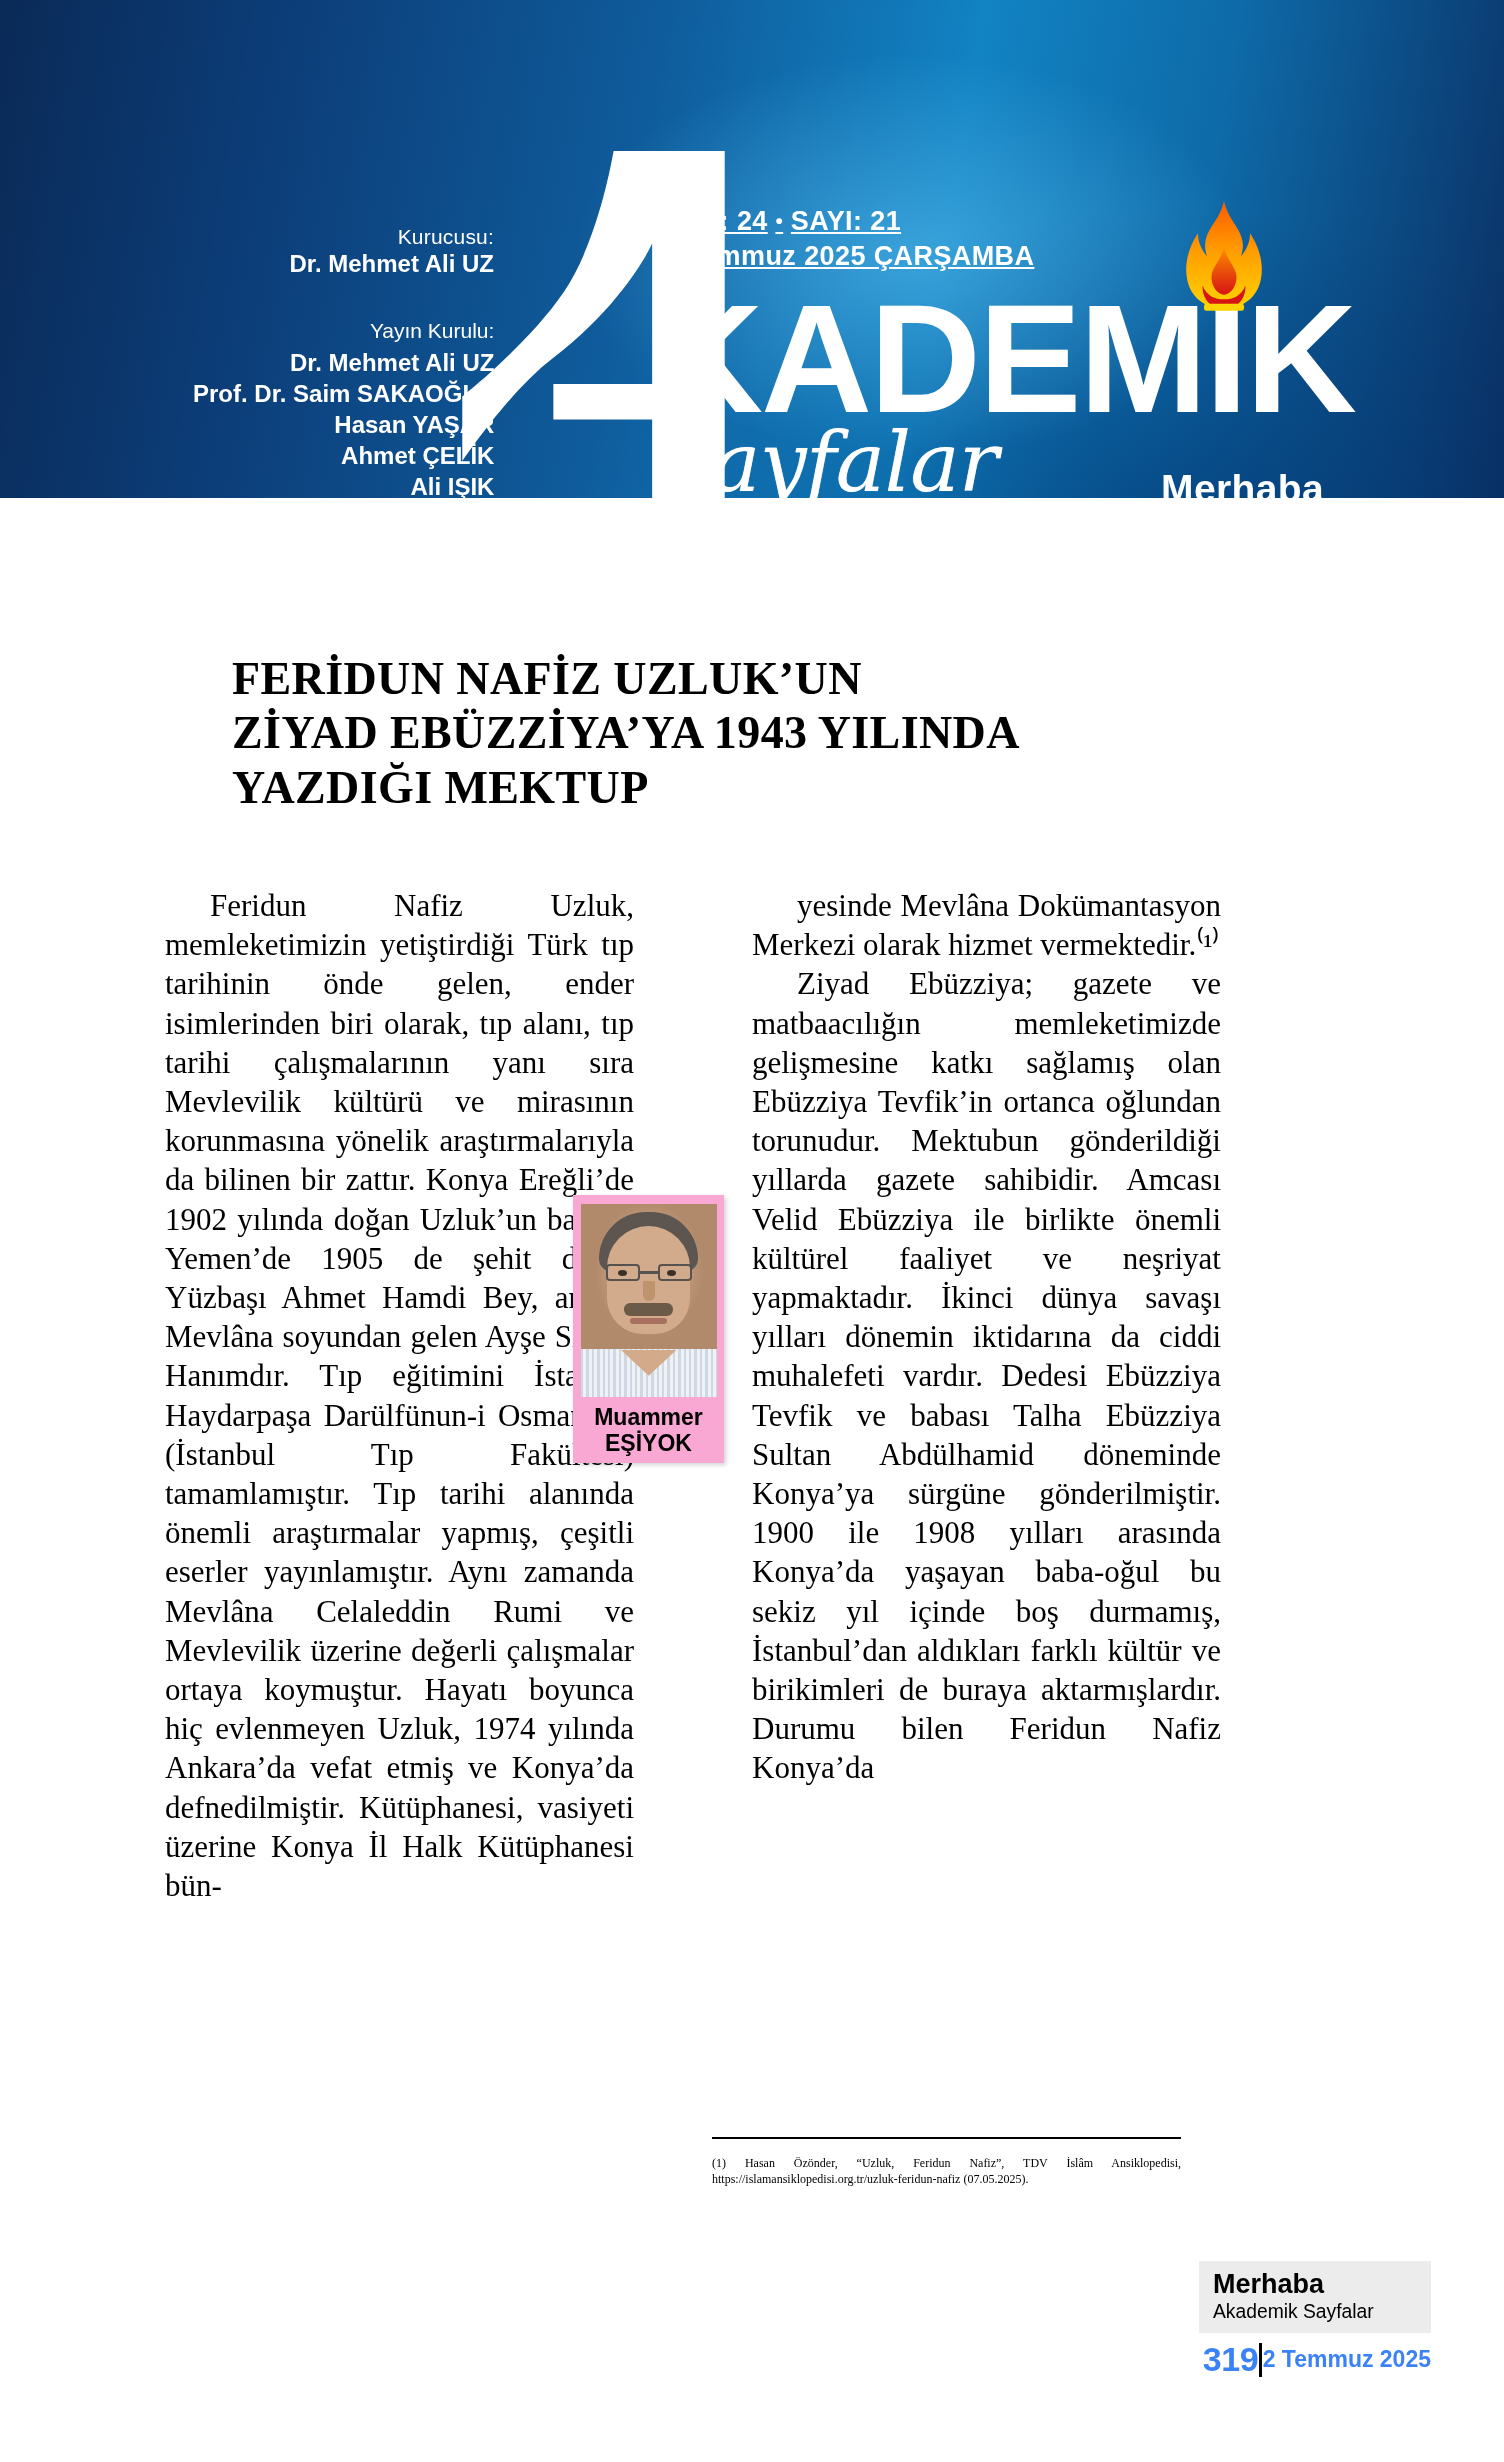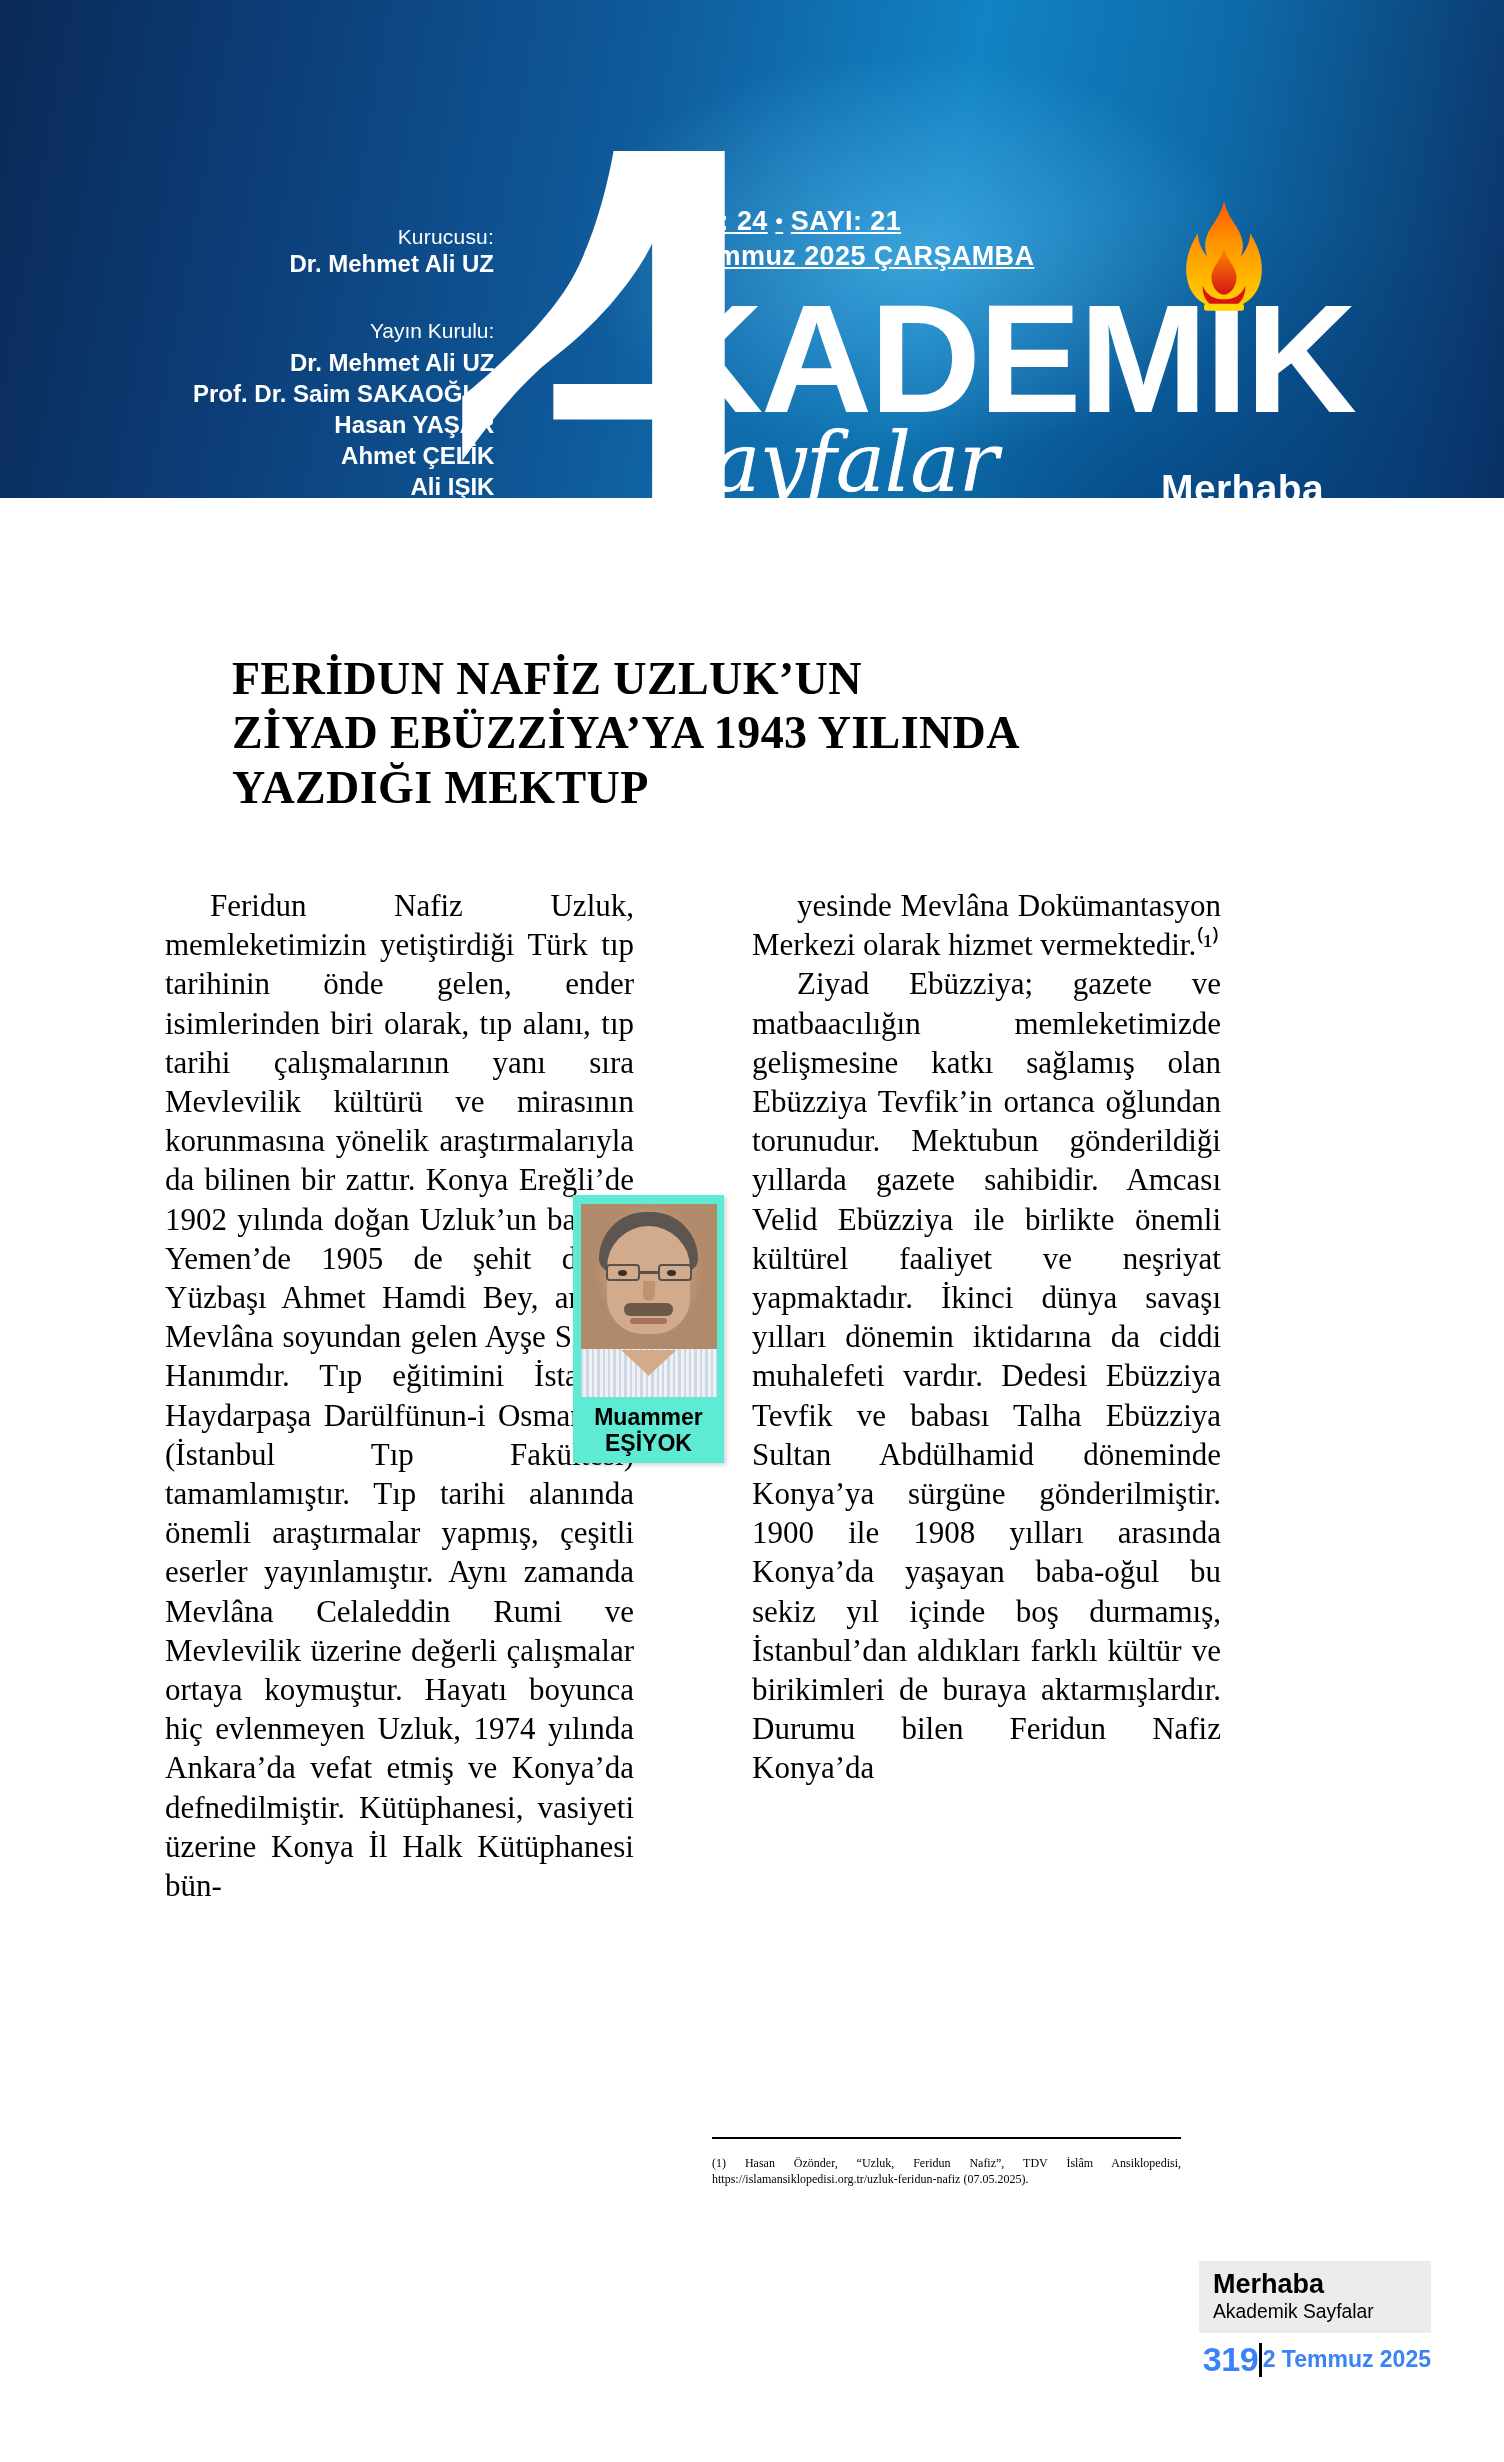--- a/index.html
+++ b/index.html
@@ -158,21 +158,21 @@
   }
   .col p{ margin:0; text-indent:45px; }
   .col-left{ left:165px; }
   .col-right{ left:752px; }
   .col-right p + p{ margin-top:0; }
 
   .photo-wrap{
     position:absolute;
     left:573px; top:1195px;
     width:151px;
-    background:#5eead4;
+    background:#f9a8d4;
     padding:9.3px 7.7px 6.2px 7.7px;
     box-sizing:border-box;
     box-shadow:1.5px 2.3px 4.6px rgba(0,0,0,.18);
     z-index:5;
   }
   .photo{
     width:136px; height:193px;
     background:
       radial-gradient(ellipse 54px 68px at 50% 34%, #d8b79b 0%, #c49e7f 60%, #b08a6b 100%),
       linear-gradient(180deg,#f3f3f1 0%,#eceae8 100%);

